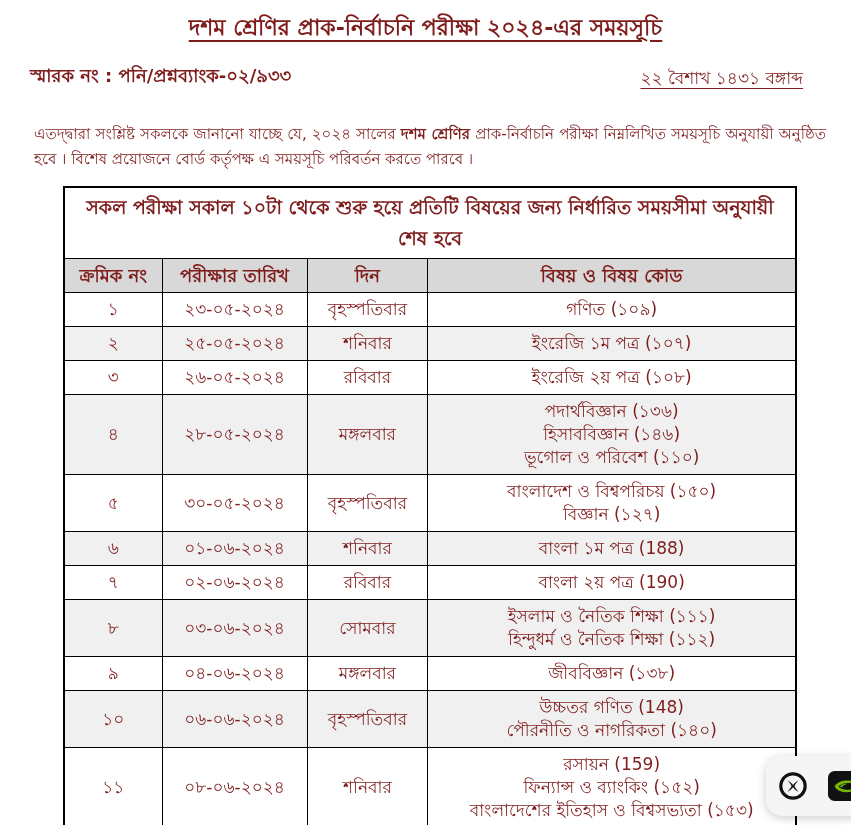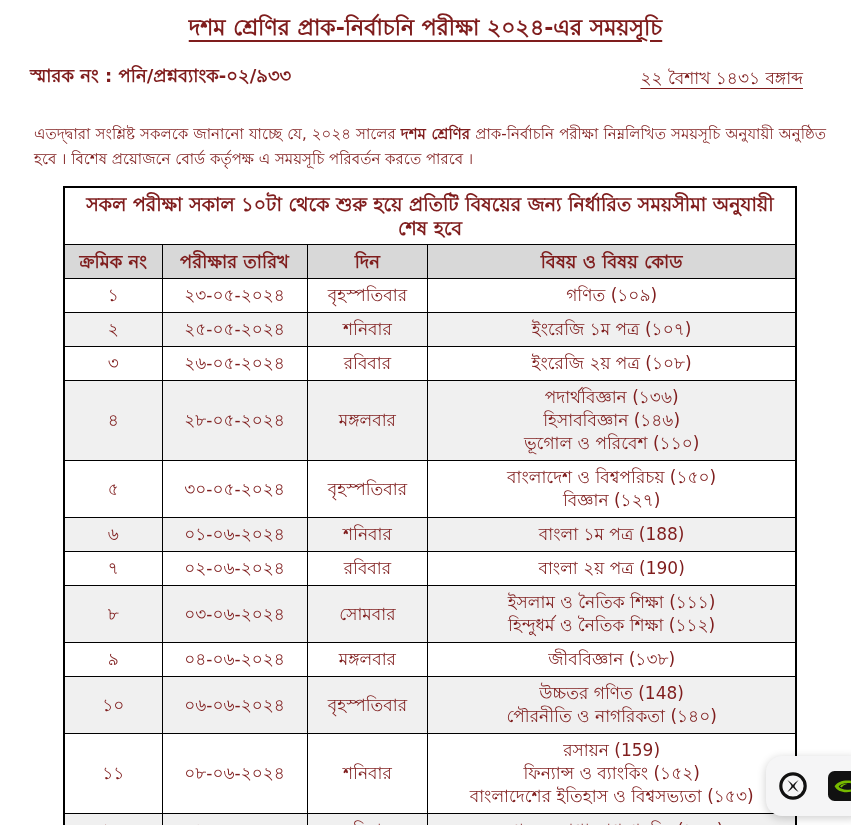--- a/index.html
+++ b/index.html
@@ -38,21 +38,21 @@
     border-collapse:collapse;
     border:2px solid #000;
     font-size:17px;
   }
   table.schedule td, table.schedule th{
     border:1.5px solid #000;
     text-align:center;vertical-align:middle;
     padding:5px 4px;line-height:23px;
   }
   tr.caption-row td{
-    font-weight:bold;font-size:19px;line-height:24px;padding:4px 8px;
+    font-weight:bold;font-size:19px;line-height:31px;padding:4px 8px;
     background:#ffffff;
   }
   tr.header-row th{
     background:#d8d8d8;font-weight:bold;font-size:18px;
   }
   tbody tr.alt td{ background:#f0f0f0; }
   .overlay-panel{
     position:absolute;top:756px;left:766px;
     width:100px;height:60px;
     background:#f5f5f6;

